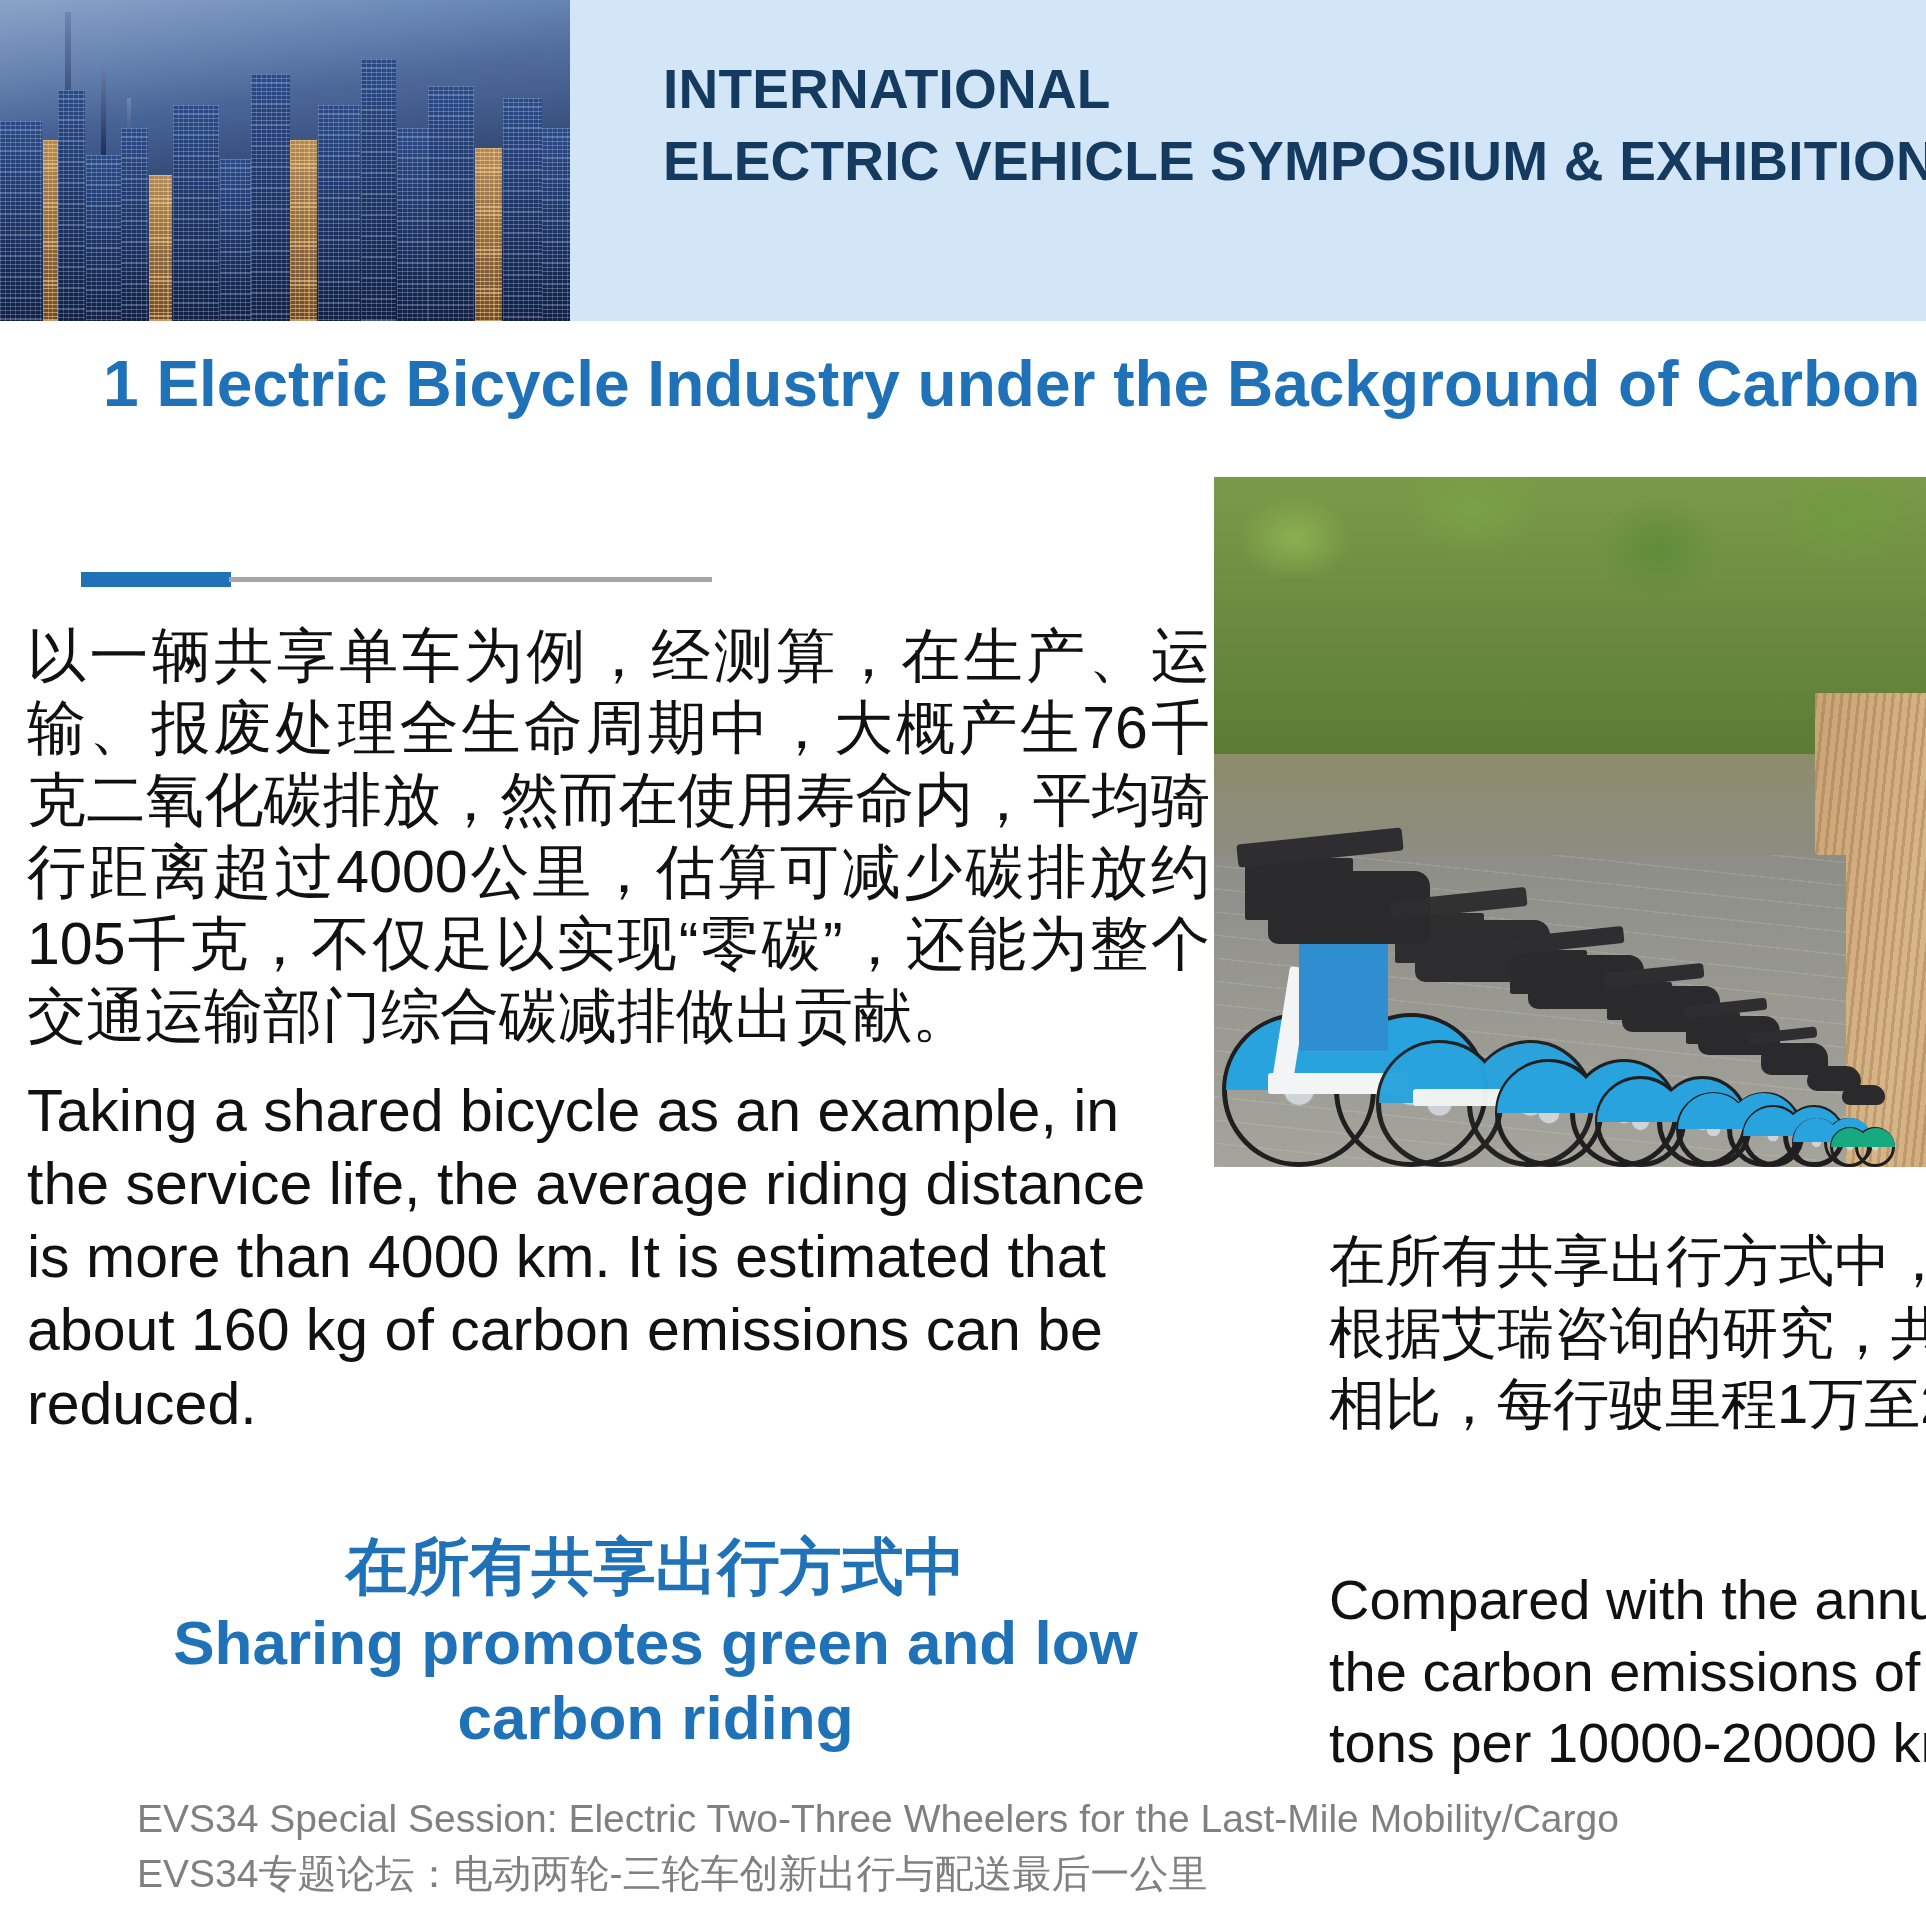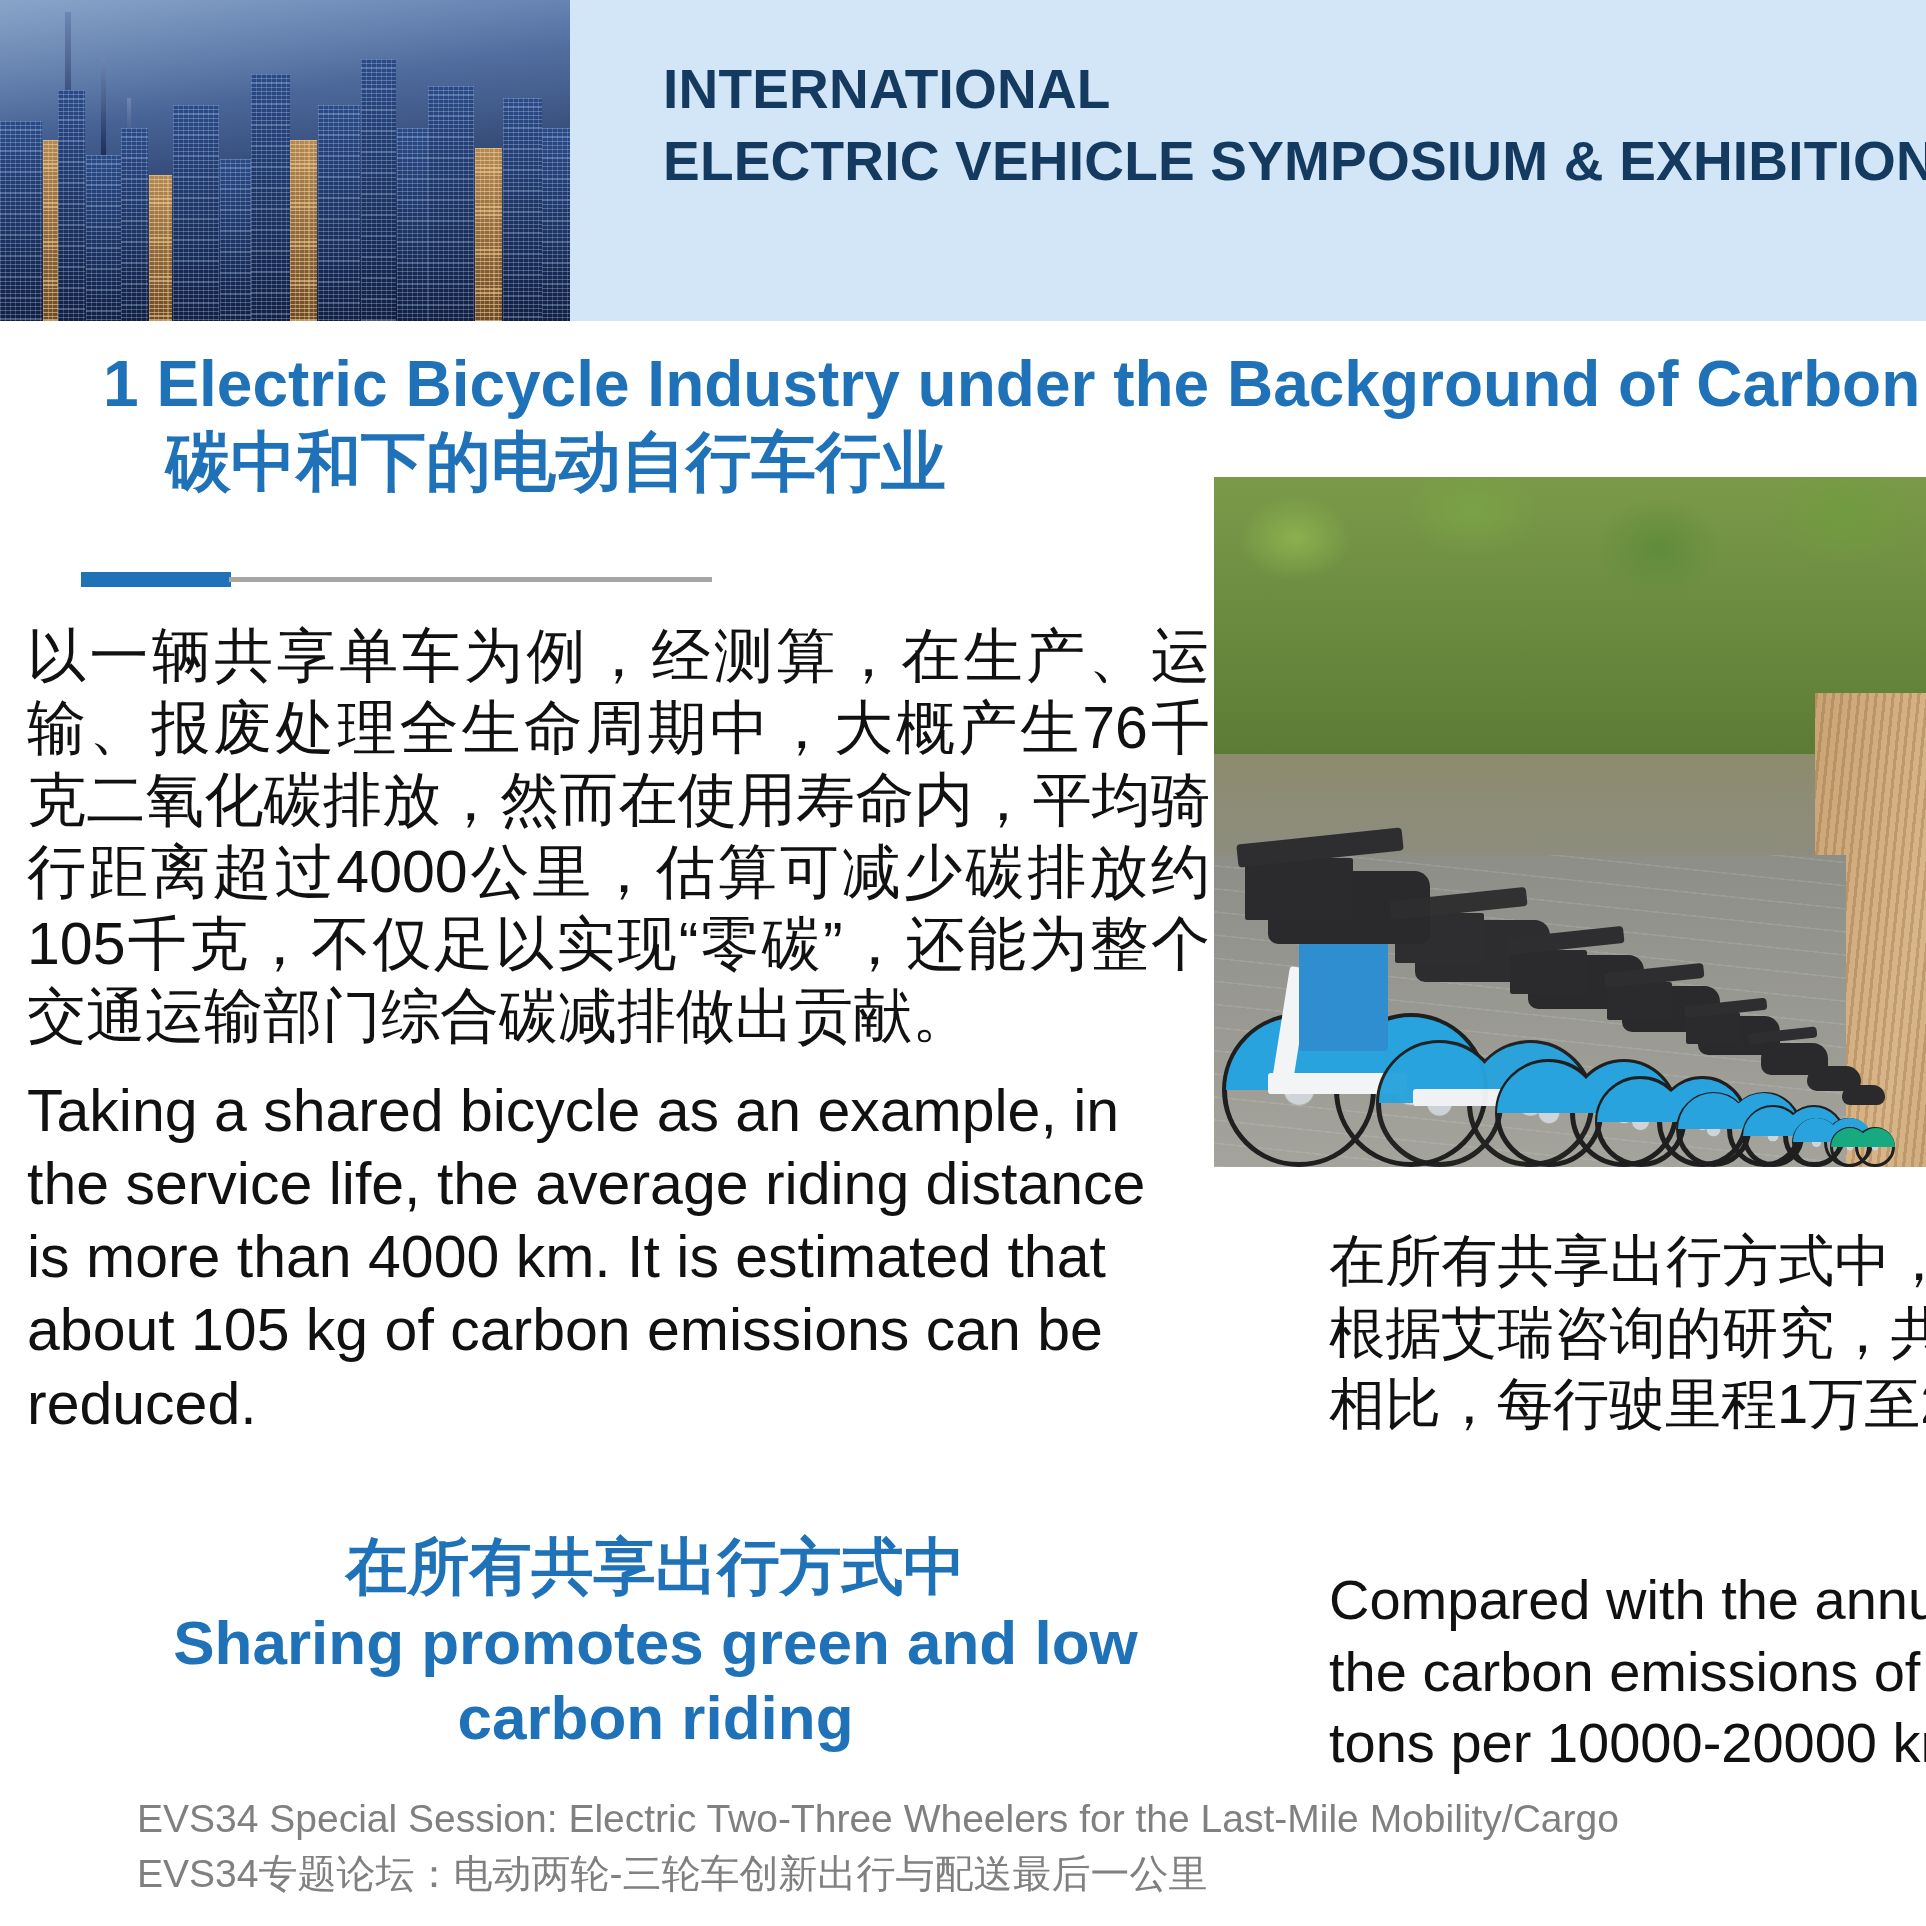--- a/index.html
+++ b/index.html
@@ -161,29 +161,28 @@
     </div>
 
     <div id="title-block">
       <div class="hdr-line">INTERNATIONAL</div>
       <div class="hdr-line">ELECTRIC VEHICLE SYMPOSIUM &amp; EXHIBITION</div>
     </div>
 
   </div>
 
   <div id="slide-title-en">1 Electric Bicycle Industry under the Background of Carbon Neutrality</div>
-  <div id="slide-title-zh">碳中和下的电动自行车行业</div>
 
   <div id="rule-wrap">
     <div id="rule-blue"></div>
     <div id="rule-grey"></div>
   </div>
 
   <div id="left-zh">以一辆共享单车为例，经测算，在生产、运输、报废处理全生命周期中，大概产生76千克二氧化碳排放，然而在使用寿命内，平均骑行距离超过4000公里，估算可减少碳排放约105千克，不仅足以实现“零碳”，还能为整个交通运输部门综合碳减排做出贡献。</div>
-  <div id="left-en">Taking a shared bicycle as an example, in the service life, the average riding distance is more than 4000 km. It is estimated that about 105 kg of carbon emissions can be reduced.</div>
+  <div id="left-en">Taking a shared bicycle as an example, in the service life, the average riding distance is more than 4000 km. It is estimated that about 160 kg of carbon emissions can be reduced.</div>
   <div id="left-highlight">
     <div>在所有共享出行方式中</div>
     <div>Sharing promotes green and low carbon riding</div>
   </div>
 
   <div id="bike-photo">
     <div id="photo-trees"></div>
     <div id="photo-sidewalk"></div>
     <div id="photo-ground"></div>
 

